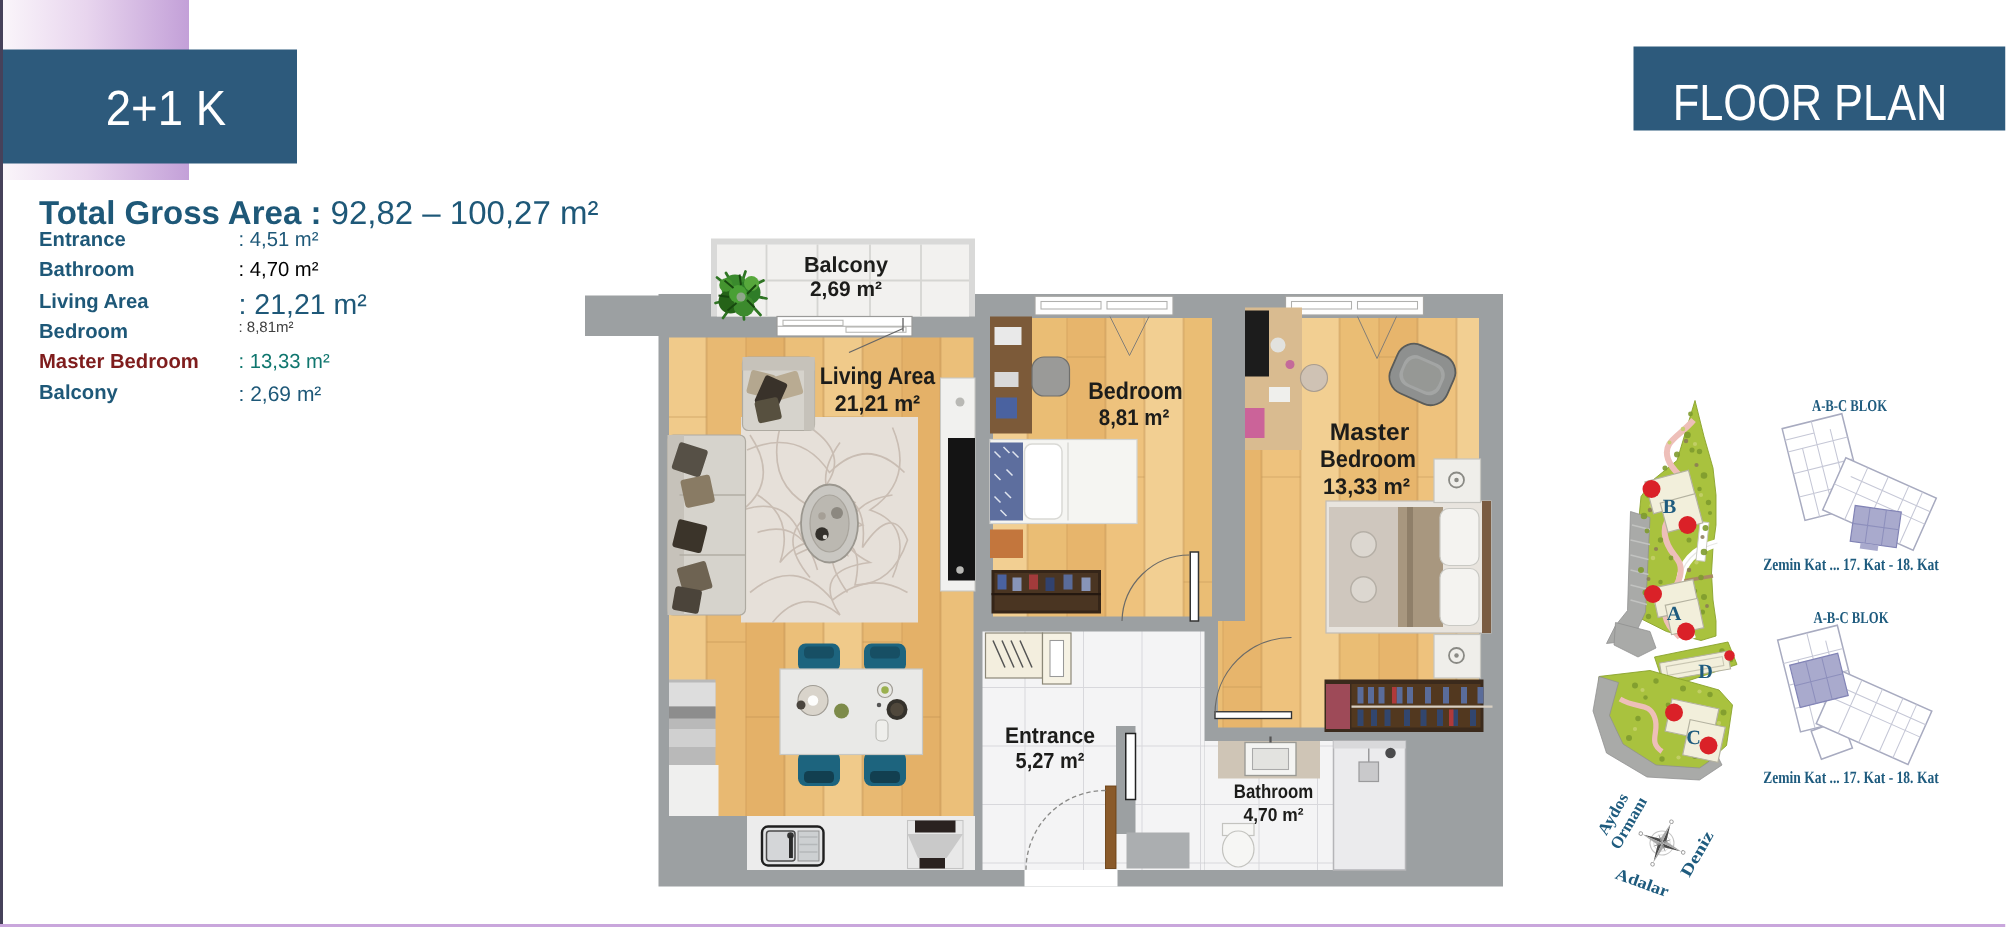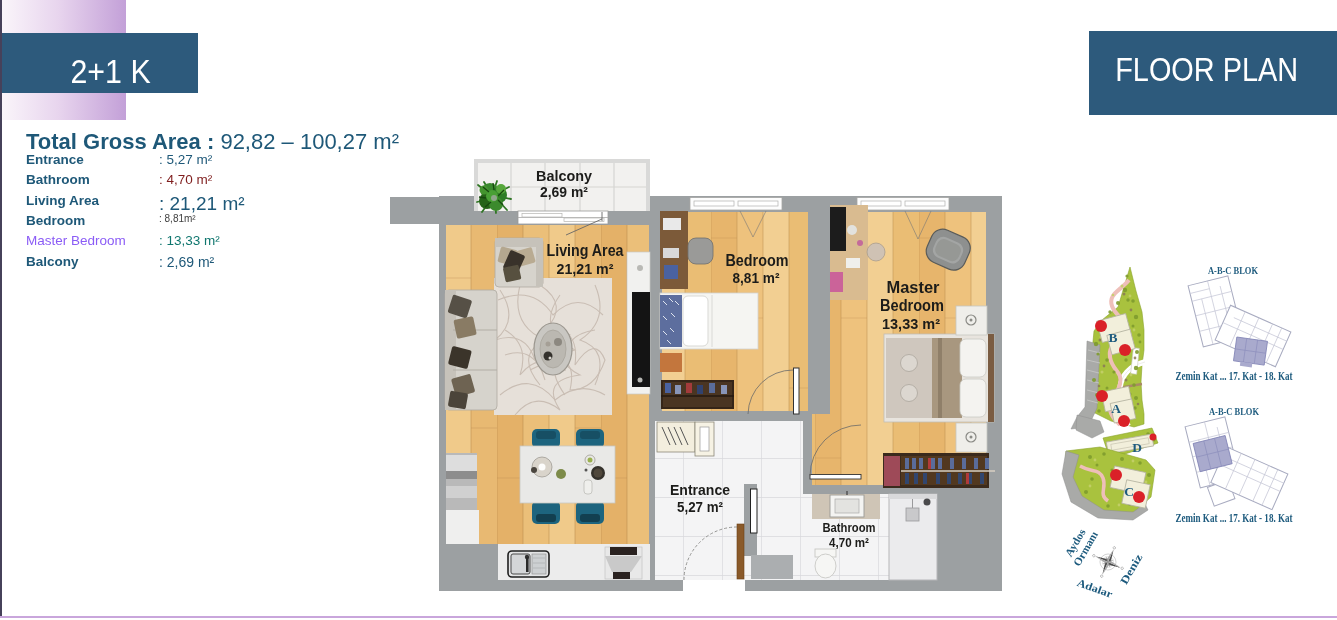--- a/index.html
+++ b/index.html
@@ -6,39 +6,39 @@
 body{position:relative;width:1337px;height:620px;overflow:hidden;font-family:"Liberation Sans",sans-serif}
 .abs{position:absolute}
 </style>
 </head>
 <body>
 
 <div class="abs" style="left:0;top:0;width:2px;height:617px;background:#46415a"></div>
 
 <div class="abs" style="left:2px;top:0;width:124px;height:120px;background:linear-gradient(90deg,#faf5fa 0%,#e8d5ee 45%,#c3a0d8 100%)"></div>
 
-<div class="abs" style="left:2px;top:33px;width:196px;height:60px;background:#2d5a7c;color:#fff;font-size:33px;line-height:77px;text-align:center;padding-left:22px;box-sizing:border-box"><span style="display:inline-block;transform:scaleX(0.92)">2+1 K</span></div>
-
-<div class="abs" style="left:1089px;top:31px;width:248px;height:84px;background:#2d5a7c;color:#fff;font-size:34px;line-height:76px;text-align:center;padding-right:12px;box-sizing:border-box"><span style="display:inline-block;transform:scaleX(0.85)">FLOOR PLAN</span></div>
+<div class="abs" style="left:2px;top:33px;width:196px;height:76px;background:#2d5a7c;color:#fff;font-size:33px;line-height:77px;text-align:center;padding-left:22px;box-sizing:border-box"><span style="display:inline-block;transform:scaleX(0.92)">2+1 K</span></div>
+
+<div class="abs" style="left:1089px;top:31px;width:248px;height:56px;background:#2d5a7c;color:#fff;font-size:34px;line-height:76px;text-align:center;padding-right:12px;box-sizing:border-box"><span style="display:inline-block;transform:scaleX(0.85)">FLOOR PLAN</span></div>
 
 <div class="abs" style="left:26px;top:129px;font-size:22px;color:#1e5878"><b>Total Gross Area :</b> 92,82 – 100,27 m²</div>
 
 <div class="abs" style="left:26px;top:152px;font-size:13.5px;color:#1e5878;font-weight:bold">Entrance</div>
-<div class="abs" style="left:159px;top:152px;font-size:13.5px;color:#1e5878">: 5,27 m²</div>
+<div class="abs" style="left:159px;top:152px;font-size:13.5px;color:#1e5878">: 4,51 m²</div>
 
 <div class="abs" style="left:26px;top:172px;font-size:13.5px;color:#1e5878;font-weight:bold">Bathroom</div>
-<div class="abs" style="left:159px;top:172px;font-size:13.5px;color:#7f1d1d">: 4,70 m²</div>
+<div class="abs" style="left:159px;top:172px;font-size:13.5px;color:#000000">: 4,70 m²</div>
 
 <div class="abs" style="left:26px;top:193px;font-size:13.5px;color:#1e5878;font-weight:bold">Living Area</div>
 <div class="abs" style="left:159px;top:193px;font-size:19px;color:#1e5878">: 21,21 m²</div>
 
 <div class="abs" style="left:26px;top:213px;font-size:13.5px;color:#1e5878;font-weight:bold">Bedroom</div>
 <div class="abs" style="left:159px;top:213px;font-size:10px;color:#404040">: 8,81m²</div>
 
-<div class="abs" style="left:26px;top:233px;font-size:13.5px;color:#8b5cf6;font-weight:normal">Master Bedroom</div>
+<div class="abs" style="left:26px;top:233px;font-size:13.5px;color:#7f1d1d;font-weight:bold">Master Bedroom</div>
 <div class="abs" style="left:159px;top:233px;font-size:13.5px;color:#0f766e">: 13,33 m²</div>
 
 <div class="abs" style="left:26px;top:254px;font-size:13.5px;color:#1e5878;font-weight:bold">Balcony</div>
 <div class="abs" style="left:159px;top:254px;font-size:14px;color:#1e5878">: 2,69 m²</div>
 
 <svg class="abs" style="left:385px;top:148px" width="630" height="450" viewBox="385 148 630 450">
 <defs>
 <pattern id="wd" x="393" y="148" width="104" height="400" patternUnits="userSpaceOnUse">
 <rect width="104" height="400" fill="#ebbf79"></rect>
 <rect x="0" width="26" height="400" fill="#e4b168"></rect>

